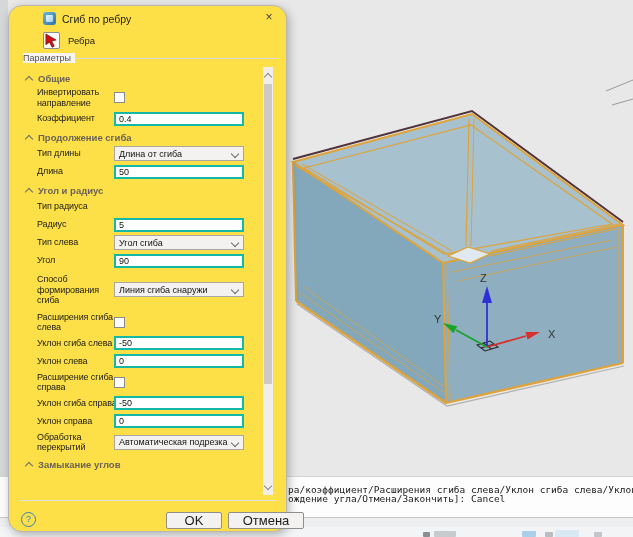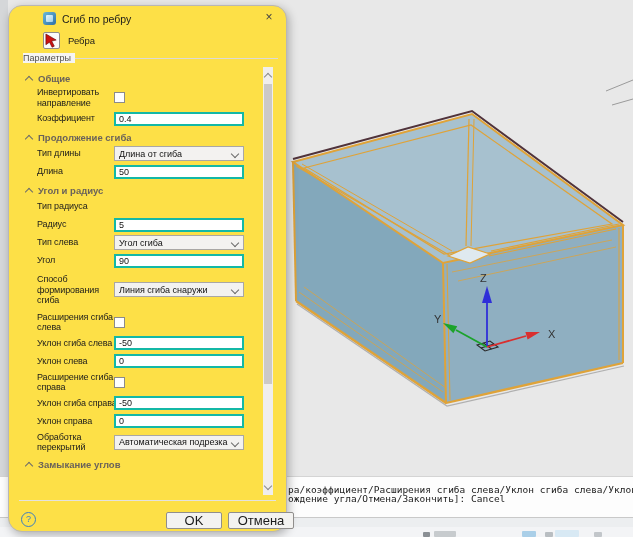--- a/index.html
+++ b/index.html
@@ -70,21 +70,21 @@
   .vscroll .caret{position:absolute;left:2px;border-color:#8a8a8a;}
   .vscroll .caret.up{top:4px;}
   .vscroll .caret.down{bottom:6px;}
   
   .footer-sep{position:absolute;left:10px;right:10px;top:494px;border-top:1px solid #e4e2df;}
   .help-btn{position:absolute;left:12px;top:506px;width:13px;height:13px;border:1px solid #3a7fc1;
     border-radius:50%;color:#3a7fc1;font-size:9px;line-height:13px;text-align:center;}
   .btn{position:absolute;top:506px;height:17px;background:#f3f2f0;border:1px solid #908e8c;
     border-radius:2px;font-size:13px;color:#1b1b1b;text-align:center;line-height:15px;box-sizing:border-box;}
   .btn.ok{left:157px;width:56px;}
-  .btn.cancel{left:219px;width:66px;}
+  .btn.cancel{left:219px;width:76px;}
 </style>
 </head>
 <body>
 
 <svg id="scene" width="633" height="480" viewBox="0 0 633 480">
   <g>
 
     <polygon points="293,162 472,114 623,225 443,263" opacity="0.95" fill="#a3bfcd"></polygon>
     <polygon points="293,162 443,263 446,403 296,301" opacity="0.97" fill="#7fa5b9"></polygon>
     <polygon points="443,263 623,225 623,363 446,403" opacity="0.97" fill="#8bacbf"></polygon>

